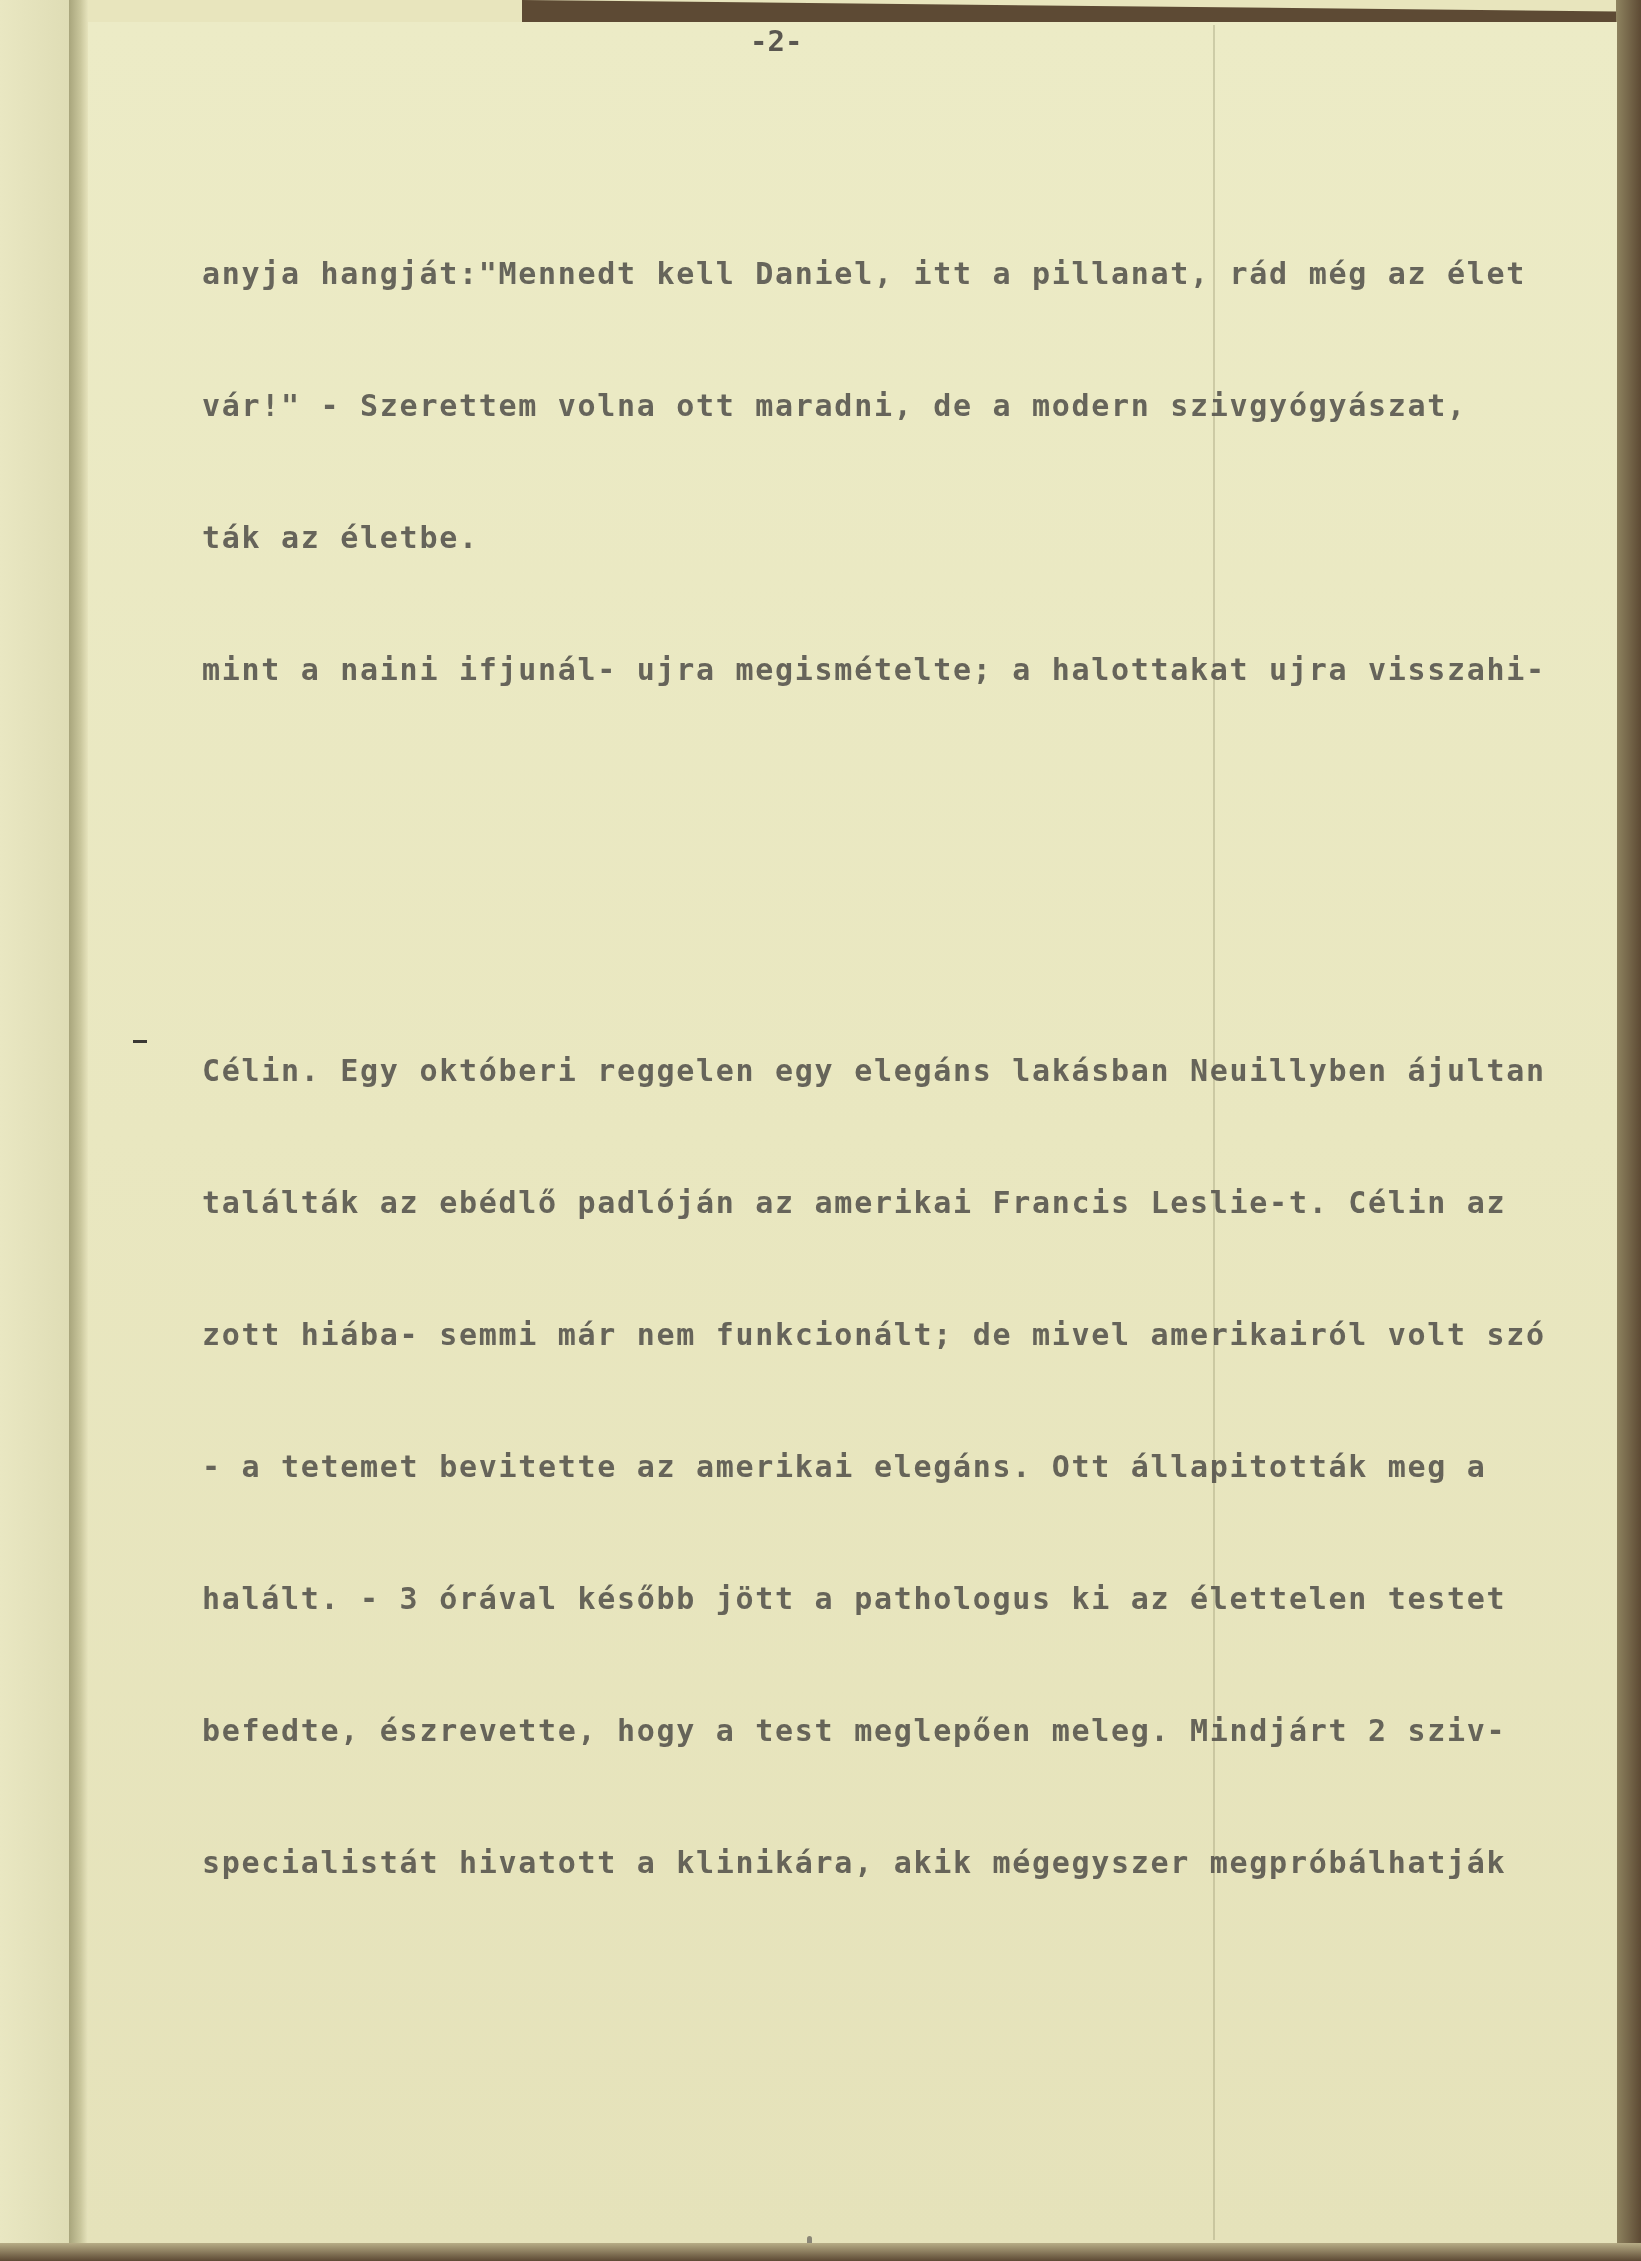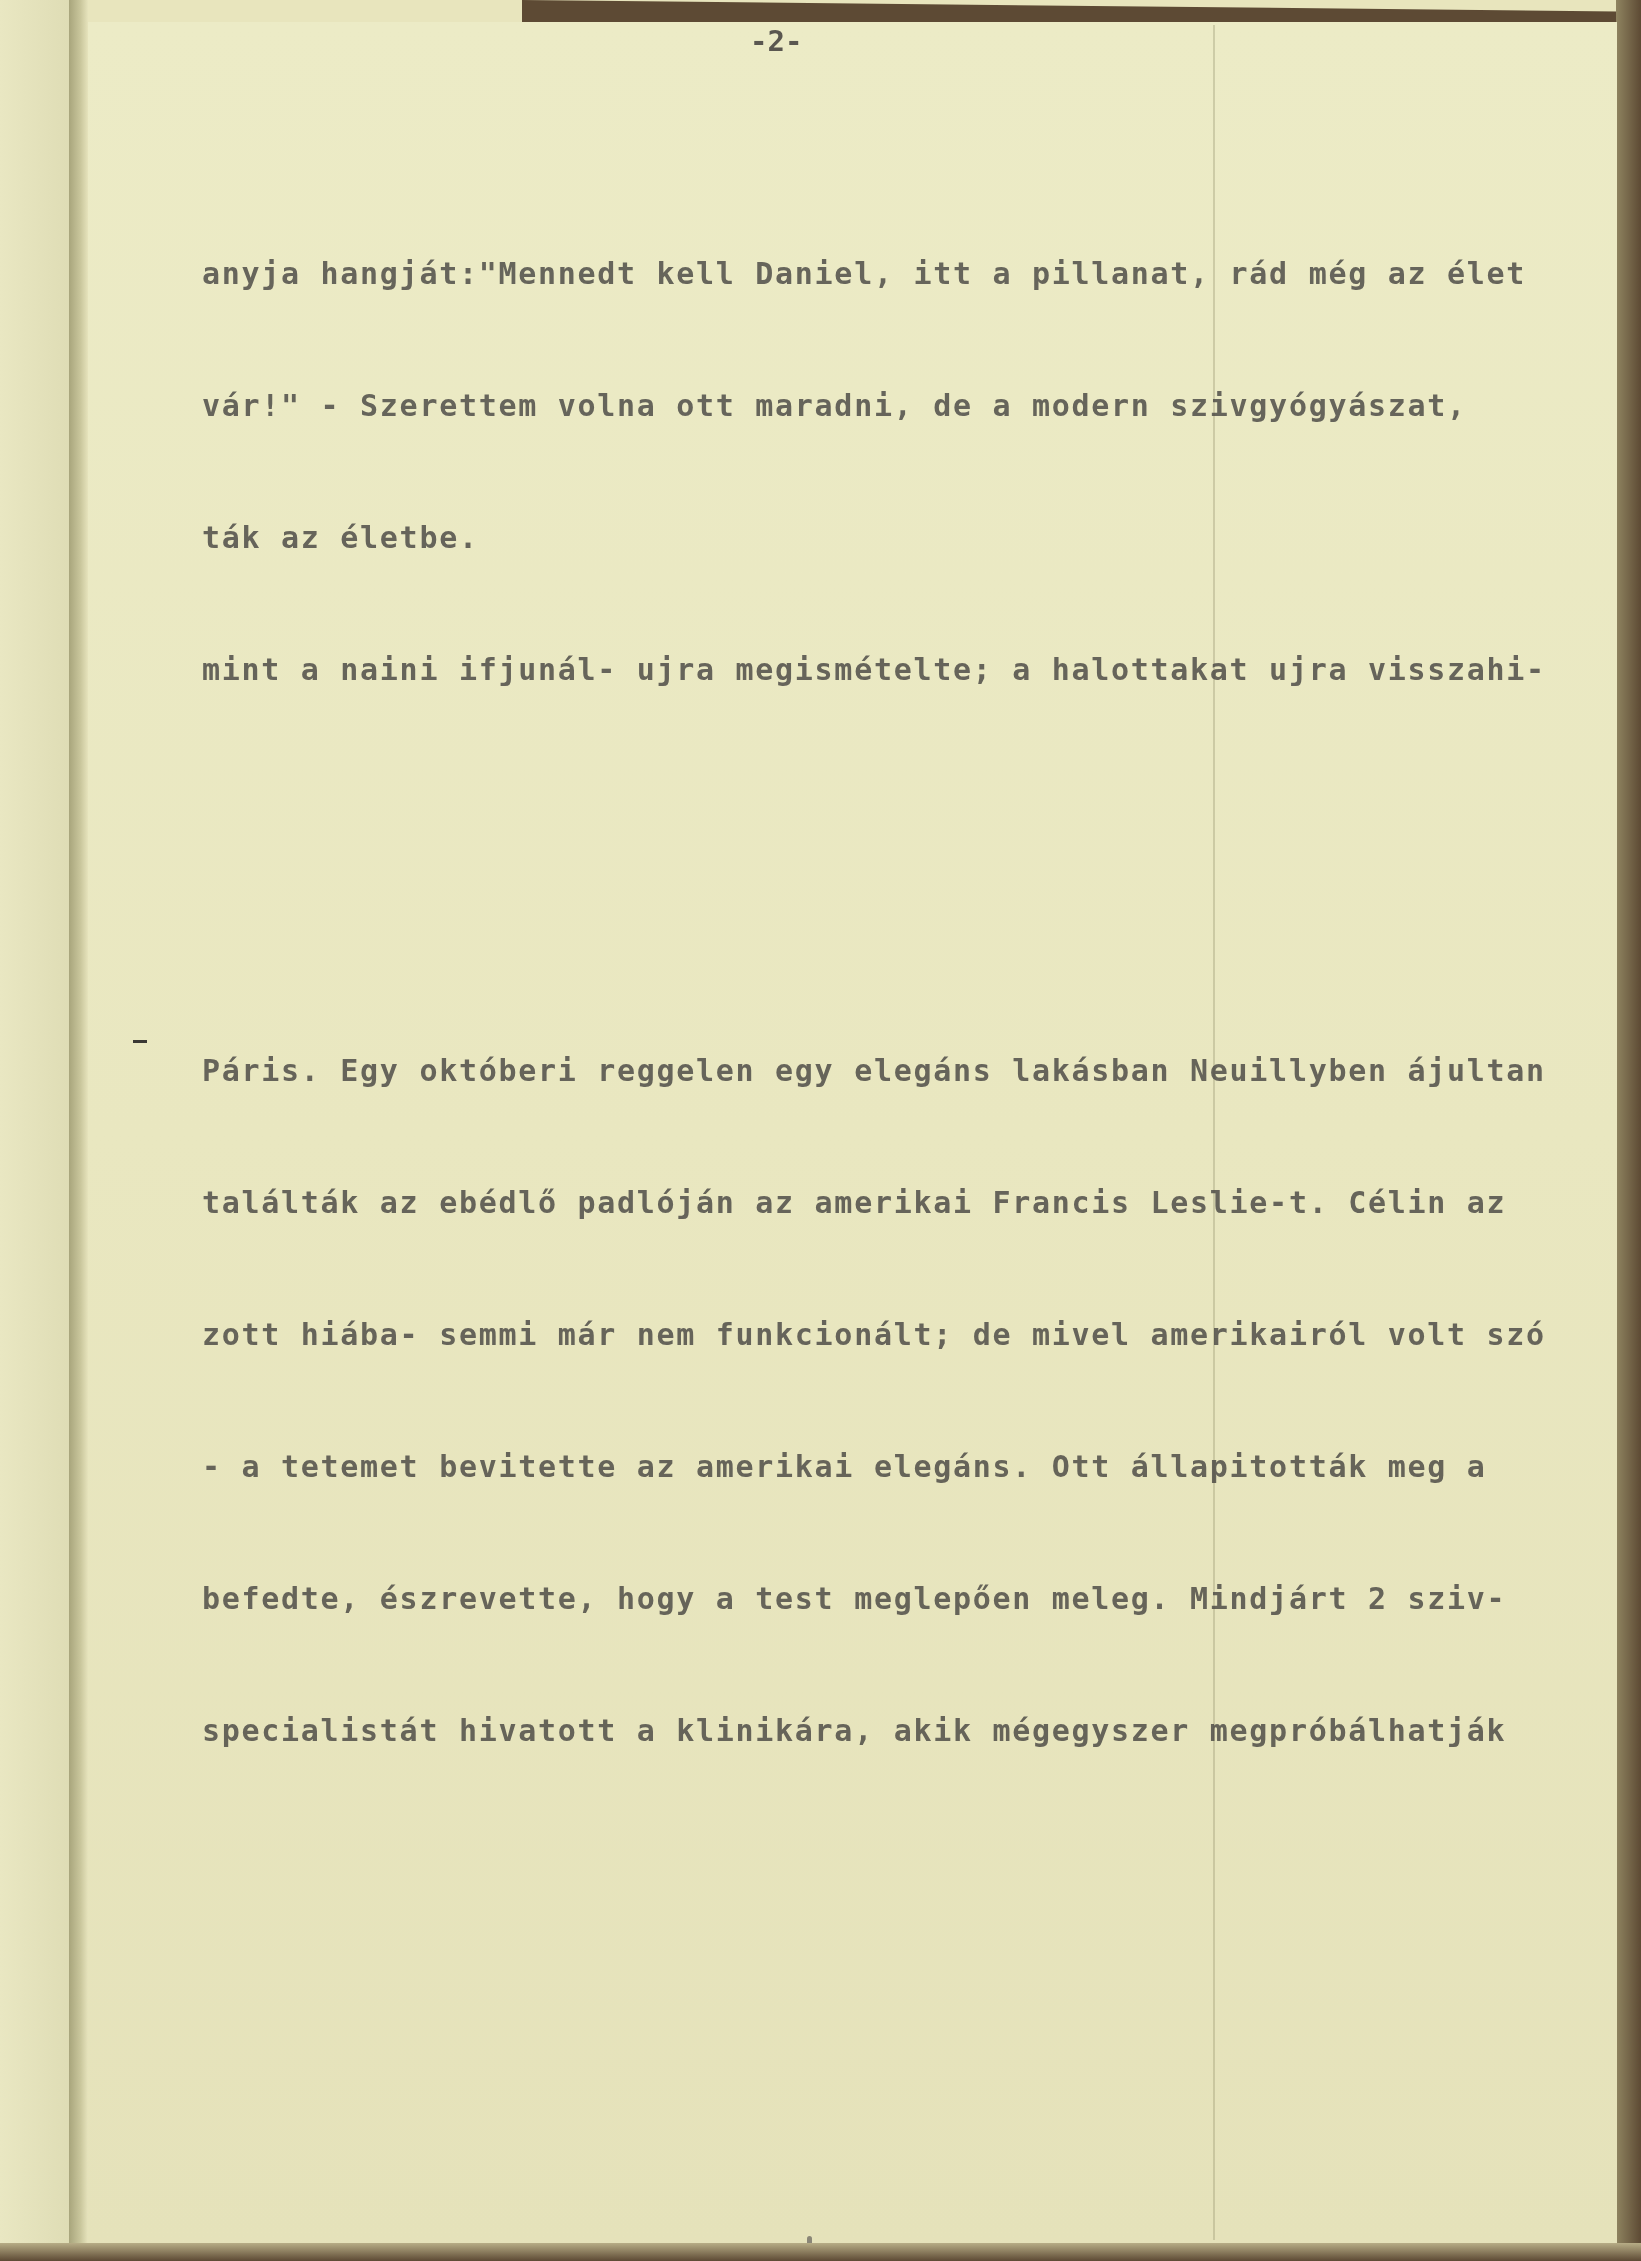--- a/index.html
+++ b/index.html
@@ -72,24 +72,25 @@
 
 <div class="text">
   <div>
     <span class="line">anyja hangját:"Mennedt kell Daniel, itt a pillanat, rád még az élet</span>
     <span class="line">vár!" - Szerettem volna ott maradni, de a modern szivgyógyászat,</span>
     <span class="line">ták az életbe.</span>
     <span class="line">mint a naini ifjunál- ujra megismételte; a halottakat ujra visszahi-</span>
   </div>
   <div class="gap"></div>
   <div>
-    <span class="line">Páris. Egy októberi reggelen egy elegáns lakásban Neuillyben ájultan</span>
+    <span class="line">Célin. Egy októberi reggelen egy elegáns lakásban Neuillyben ájultan</span>
     <span class="line">találták az ebédlő padlóján az amerikai Francis Leslie-t. Célin az</span>
     <span class="line">zott hiába- semmi már nem funkcionált; de mivel amerikairól volt szó</span>
     <span class="line">- a tetemet bevitette az amerikai elegáns. Ott állapitották meg a</span>
+    <span class="line">halált. - 3 órával később jött a pathologus ki az élettelen testet</span>
     <span class="line">befedte, észrevette, hogy a test meglepően meleg. Mindjárt 2 sziv-</span>
     <span class="line">specialistát hivatott a klinikára, akik mégegyszer megpróbálhatják</span>
     
   </div>
   
   
   
   
   
   

